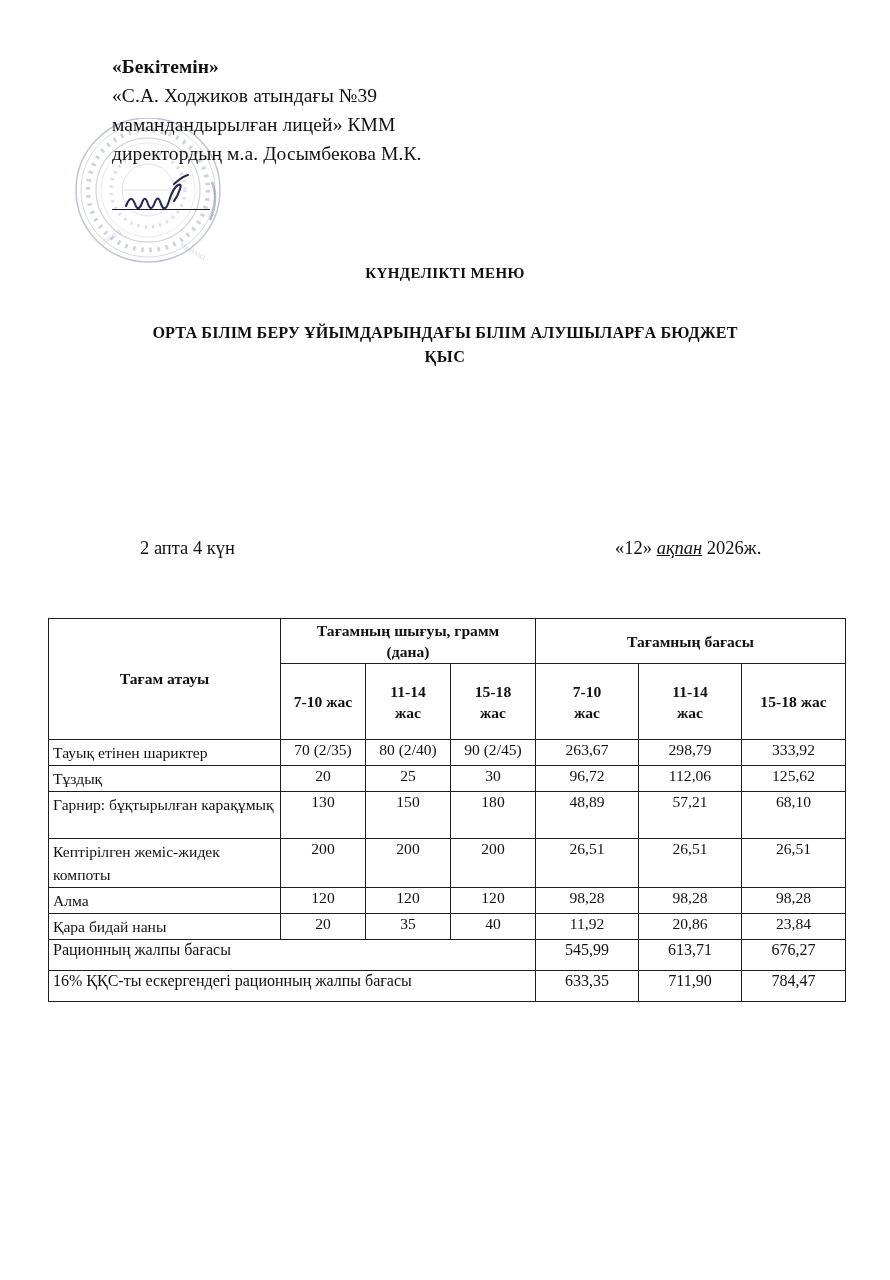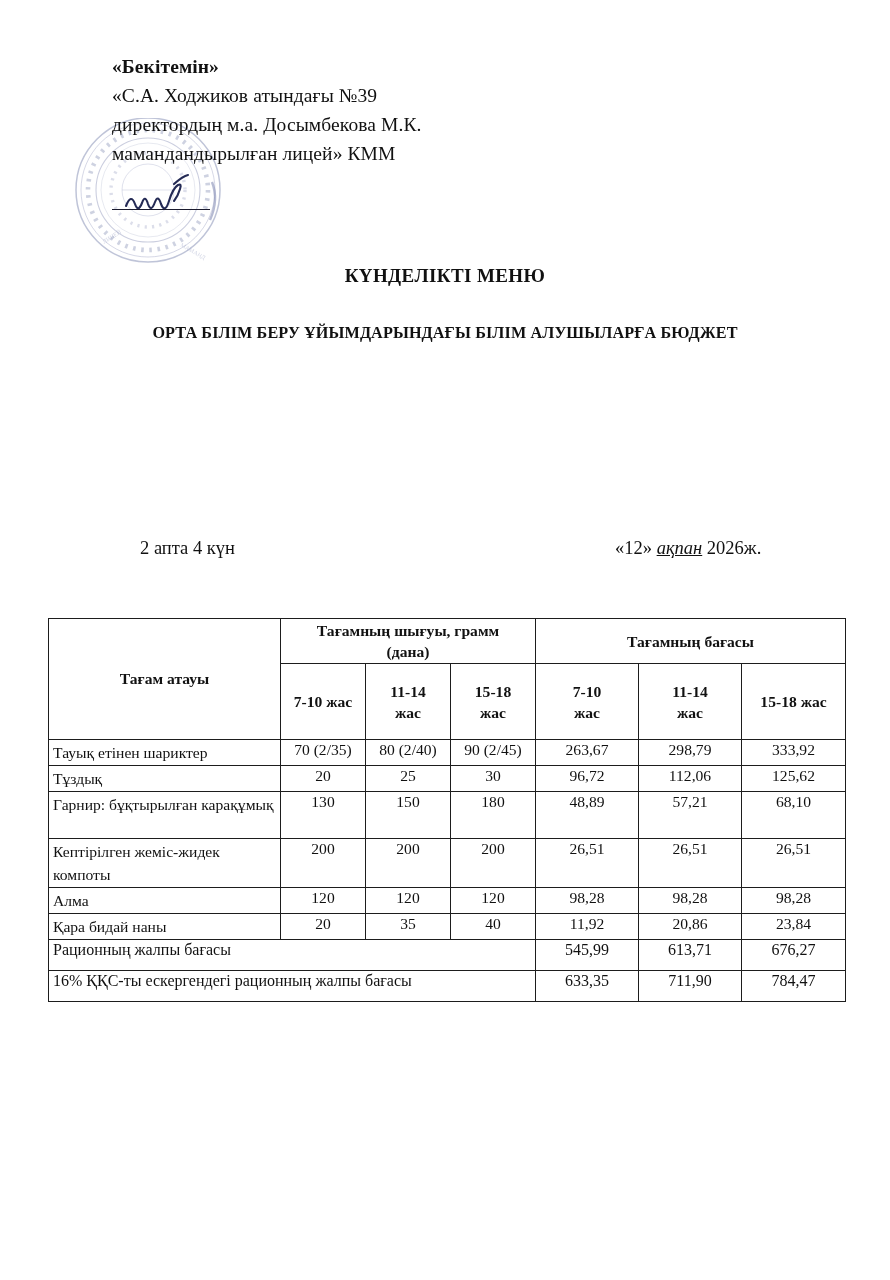--- a/index.html
+++ b/index.html
@@ -66,21 +66,21 @@
     z-index: 4;
   }
 
   
   #menu-title {
     position: absolute;
     top: 265px;
     left: 0;
     width: 890px;
     text-align: center;
-    font-size: 19px;
+    font-size: 15px;
     font-weight: bold;
     letter-spacing: 0.4px;
     z-index: 3;
   }
   #program-title {
     position: absolute;
     top: 322px;
     left: 0;
     width: 890px;
     text-align: center;
@@ -188,22 +188,22 @@
   .h-tall { height: 47px; }
   .h-std  { height: 26px; }
   .h-sum  { height: 31px; }
 </style>
 </head>
 <body>
 
 <div id="approval-block">
   <div class="line bold">«Бекітемін»</div>
   <div class="line">«С.А. Ходжиков атындағы №39</div>
+  <div class="line">мамандандырылған лицей» КММ</div>
   <div class="line">директордың м.а.  Досымбекова  М.К.</div>
-  <div class="line">мамандандырылған лицей» КММ</div>
 </div>
 
 <div id="stamp-wrap">
   <svg width="215" height="160" viewBox="0 0 215 160">
     <g transform="translate(100,72)" fill="none" stroke="#8b93b8">
       <circle r="72" stroke-width="1.5" opacity="0.55"></circle>
       <circle r="67" stroke-width="0.9" opacity="0.4"></circle>
       <circle r="52" stroke-width="1.1" opacity="0.45"></circle>
       <circle r="47" stroke-width="0.7" opacity="0.3"></circle>
       <circle r="26" stroke-width="0.8" opacity="0.35"></circle>
@@ -234,20 +234,21 @@
       <path d="M62 12 q9 -8 14 -9"></path>
     </g>
   </svg>
 </div>
 <div id="signature-line"></div>
 
 <div id="menu-title">КҮНДЕЛІКТІ МЕНЮ</div>
 
 <div id="program-title">
   <div class="t-line">ОРТА БІЛІМ БЕРУ ҰЙЫМДАРЫНДАҒЫ БІЛІМ АЛУШЫЛАРҒА БЮДЖЕТ</div>
+  <div class="t-line season">ҚЫС</div>
 </div>
 
 <div id="meta-row">
   <div id="week-day">2 апта 4 күн</div>
   <div id="doc-date">
     <span>«12»</span>
     <span class="u">ақпан</span>
     <span>2026ж.</span>
   </div>
 </div>

